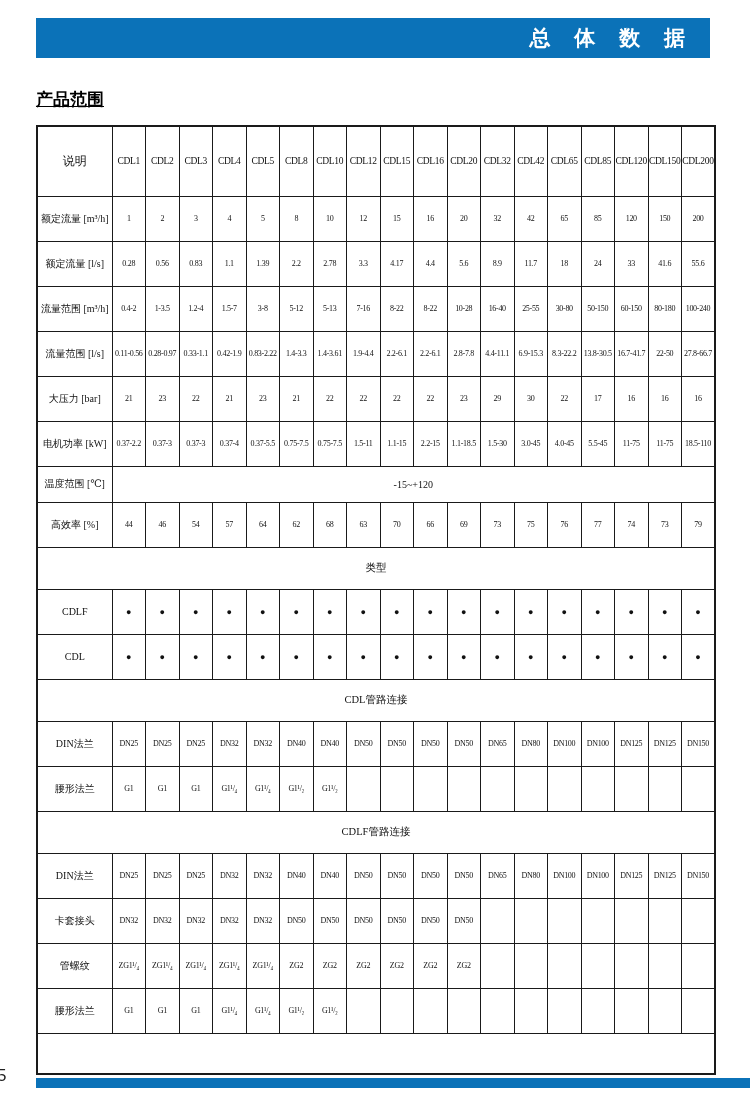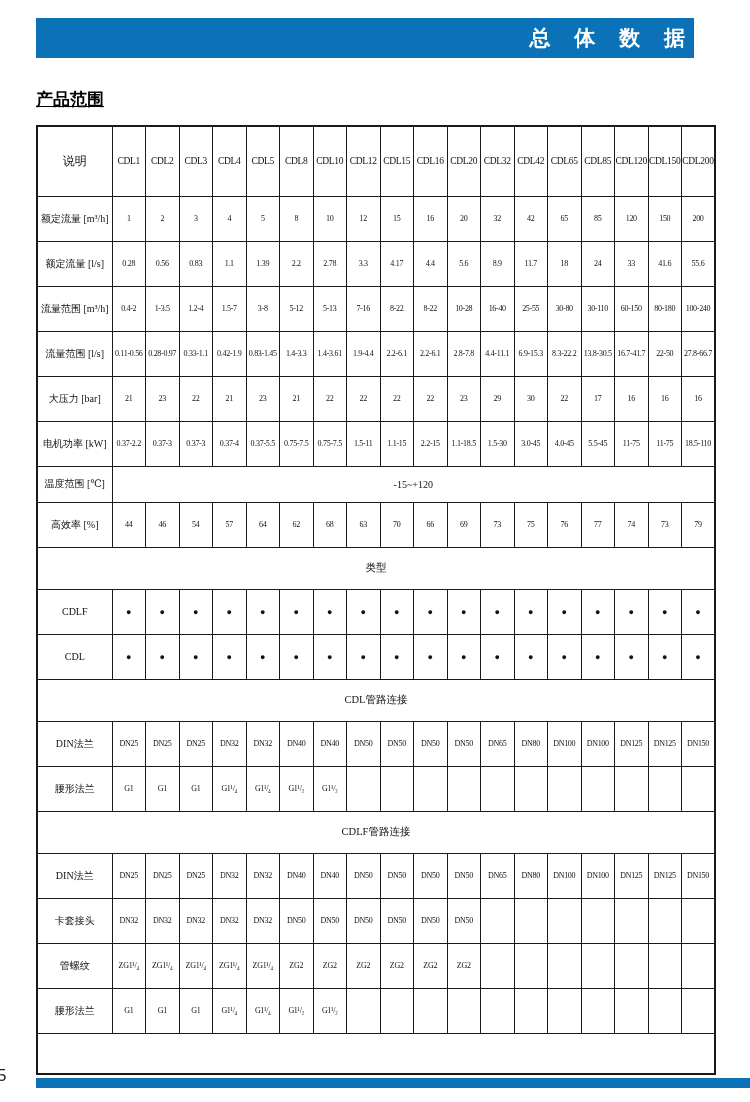--- a/index.html
+++ b/index.html
@@ -2,21 +2,21 @@
 <html><head>
 <meta charset="utf-8">
 <style>
   html,body{margin:0;padding:0;background:#ffffff;}
   body{width:750px;height:1102px;position:relative;overflow:hidden;
        font-family:"Liberation Serif","DejaVu Serif",serif;color:#111;}
 
   .header-bar{position:absolute;left:36px;top:18px;width:658px;height:40px;
      background:#0b72b8;color:#fff;font-family:"Liberation Sans","DejaVu Sans",sans-serif;
      font-weight:bold;font-size:21px;line-height:40px;text-align:right;
-     letter-spacing:9px;}
+     padding-right:16px;letter-spacing:9px;}
 
   .section-title{position:absolute;left:36px;top:88px;
      font-family:"Liberation Sans","DejaVu Sans",sans-serif;
      font-weight:bold;font-size:17px;color:#000;text-decoration:underline;}
 
   table.spec{position:absolute;left:36px;top:125px;width:678px;
      border-collapse:collapse;table-layout:fixed;
      border:2px solid #1a1a1a;}
   table.spec td,table.spec th{border:1.5px solid #1a1a1a;padding:0;
      text-align:center;vertical-align:middle;overflow:hidden;
@@ -152,32 +152,32 @@
           <td class="val">3-8</td>
           <td class="val">5-12</td>
           <td class="val">5-13</td>
           <td class="val">7-16</td>
           <td class="val">8-22</td>
           <td class="val">8-22</td>
           <td class="val">10-28</td>
           <td class="val">16-40</td>
           <td class="val">25-55</td>
           <td class="val">30-80</td>
-          <td class="val">30-110</td>
+          <td class="val">50-150</td>
           <td class="val">60-150</td>
           <td class="val">80-180</td>
           <td class="val">100-240</td>
         </tr>
         <tr class="r-data">
           <td class="rowlab">流量范围 [l/s]</td>
           <td class="val">0.11-0.56</td>
           <td class="val">0.28-0.97</td>
           <td class="val">0.33-1.1</td>
           <td class="val">0.42-1.9</td>
-          <td class="val">0.83-1.45</td>
+          <td class="val">0.83-2.22</td>
           <td class="val">1.4-3.3</td>
           <td class="val">1.4-3.61</td>
           <td class="val">1.9-4.4</td>
           <td class="val">2.2-6.1</td>
           <td class="val">2.2-6.1</td>
           <td class="val">2.8-7.8</td>
           <td class="val">4.4-11.1</td>
           <td class="val">6.9-15.3</td>
           <td class="val">8.3-22.2</td>
           <td class="val">13.8-30.5</td>

